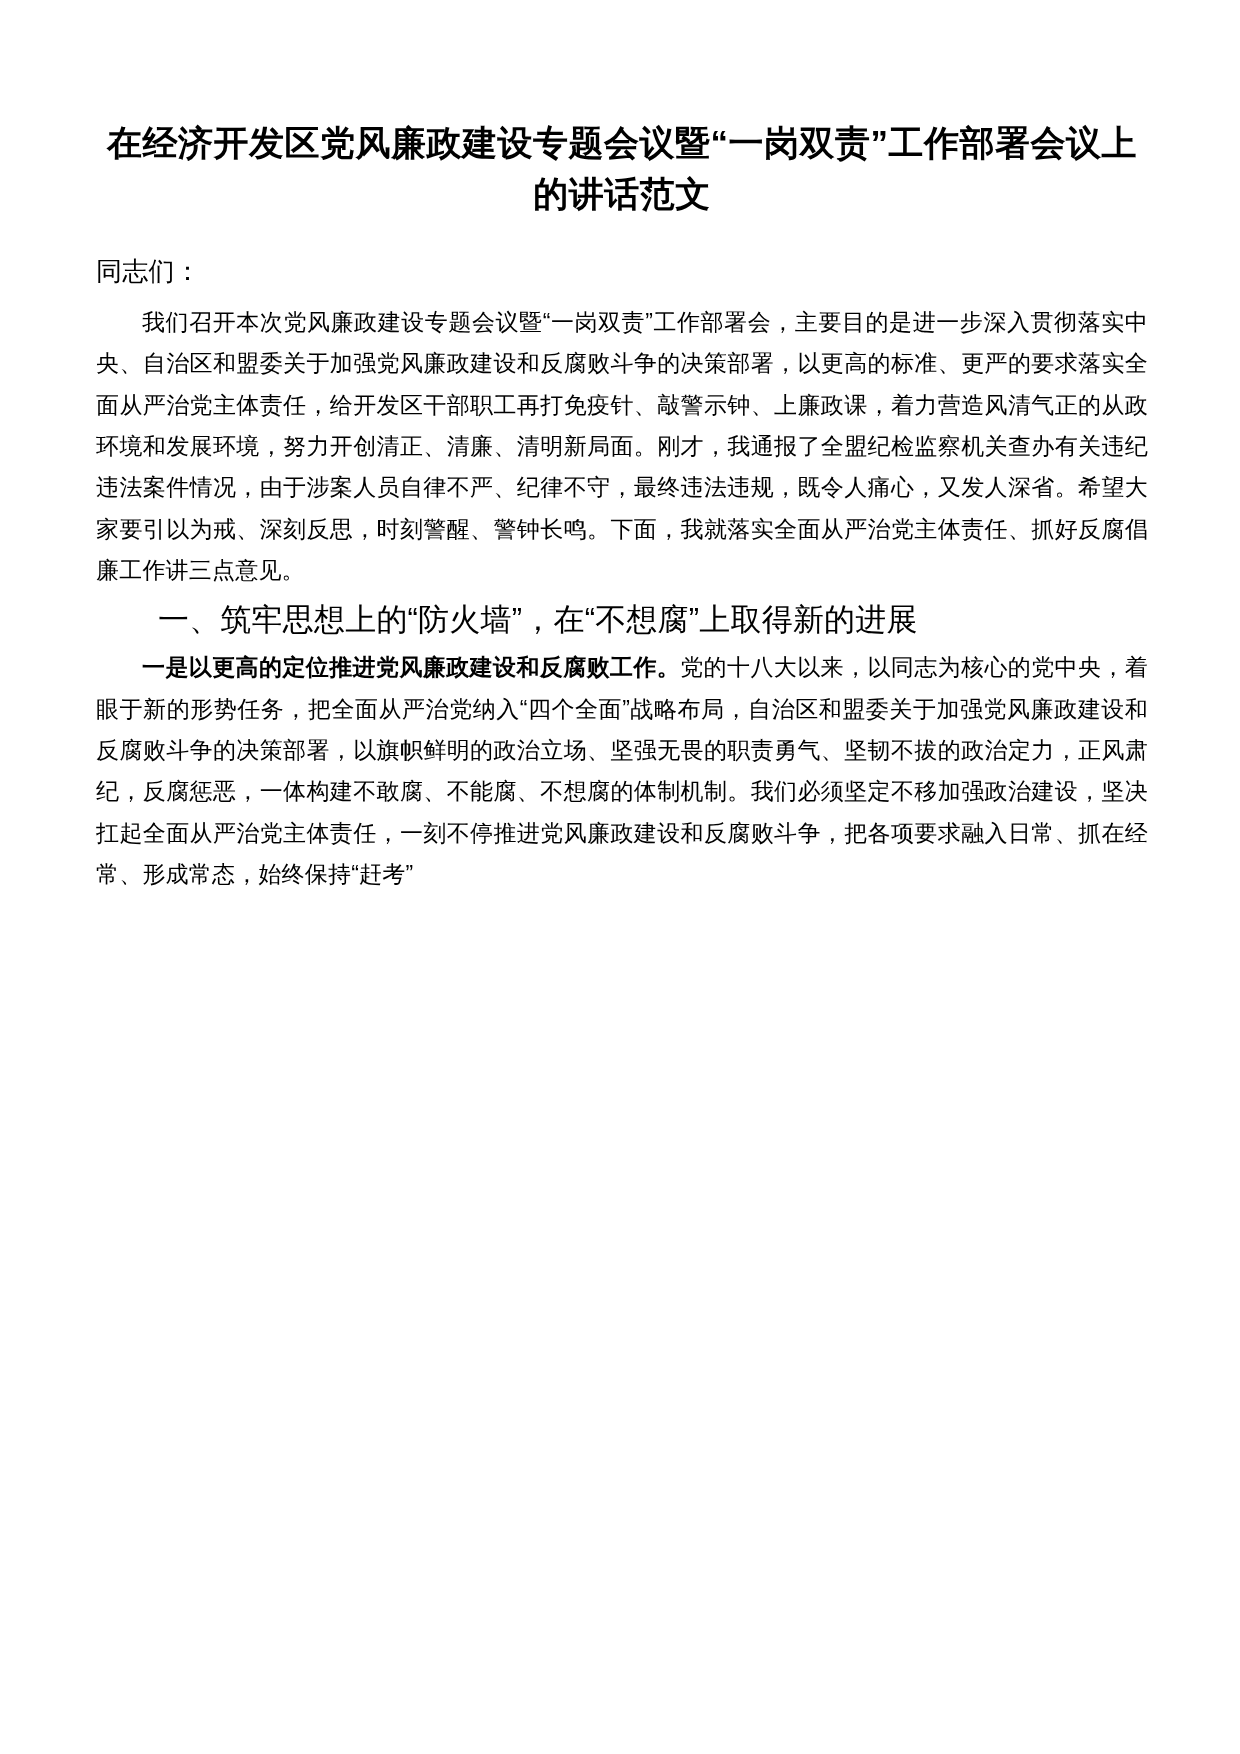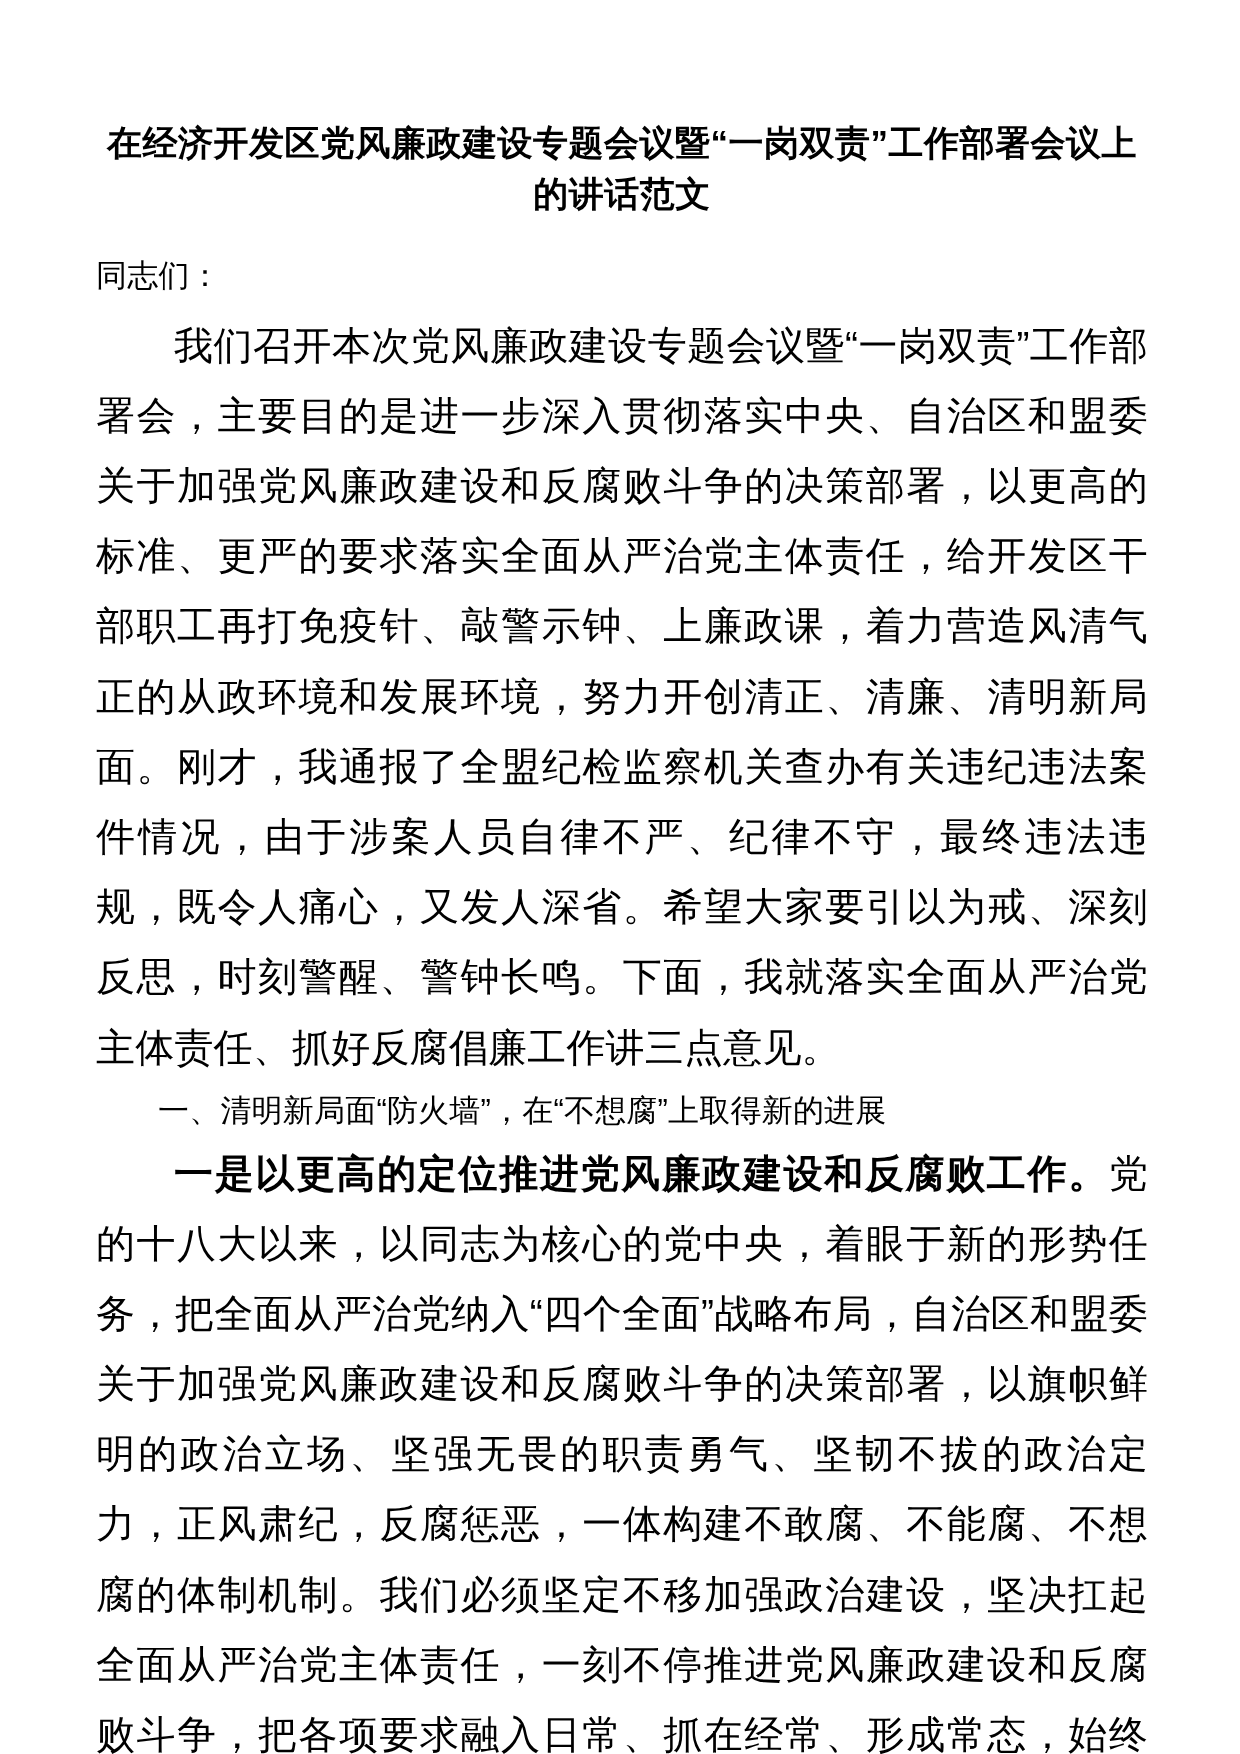--- a/index.html
+++ b/index.html
@@ -25,29 +25,29 @@
   .doc-title {
     font-size: 35px;
     font-weight: bold;
     line-height: 1.45;
     text-align: center;
     letter-spacing: 0.5px;
     margin: 0 0 28px 0;
     word-break: break-all;
   }
   .salutation {
-    font-size: 31px;
+    font-size: 26px;
     line-height: 1.78;
     margin: 0 0 8px 0;
     text-align: justify;
     text-justify: inter-ideograph;
     letter-spacing: 0.2px;
   }
   .para {
-    font-size: 39px;
+    font-size: 23px;
     line-height: 1.80;
     margin: 0;
     text-indent: 2em;
     text-align: justify;
     text-justify: inter-ideograph;
     letter-spacing: 0.2px;
     word-break: break-all;
   }
   .section-head {
     font-size: 31px;
@@ -67,17 +67,17 @@
 <body>
 
 <div class="page">
 
   <h1 class="doc-title">在经济开发区党风廉政建设专题会议暨“一岗双责”工作部署会议上的讲话范文</h1>
 
   <p class="salutation">同志们：</p>
 
   <p class="para">我们召开本次党风廉政建设专题会议暨“一岗双责”工作部署会，主要目的是进一步深入贯彻落实中央、自治区和盟委关于加强党风廉政建设和反腐败斗争的决策部署，以更高的标准、更严的要求落实全面从严治党主体责任，给开发区干部职工再打免疫针、敲警示钟、上廉政课，着力营造风清气正的从政环境和发展环境，努力开创清正、清廉、清明新局面。刚才，我通报了全盟纪检监察机关查办有关违纪违法案件情况，由于涉案人员自律不严、纪律不守，最终违法违规，既令人痛心，又发人深省。希望大家要引以为戒、深刻反思，时刻警醒、警钟长鸣。下面，我就落实全面从严治党主体责任、抓好反腐倡廉工作讲三点意见。</p>
 
-  <p class="section-head">一、清明新局面“防火墙”，在“不想腐”上取得新的进展</p>
+  <p class="section-head">一、筑牢思想上的“防火墙”，在“不想腐”上取得新的进展</p>
 
   <p class="para"><span class="lead-bold">一是以更高的定位推进党风廉政建设和反腐败工作。</span><span>党的十八大以来，以同志为核心的党中央，着眼于新的形势任务，把全面从严治党纳入“四个全面”战略布局，自治区和盟委关于加强党风廉政建设和反腐败斗争的决策部署，以旗帜鲜明的政治立场、坚强无畏的职责勇气、坚韧不拔的政治定力，正风肃纪，反腐惩恶，一体构建不敢腐、不能腐、不想腐的体制机制。我们必须坚定不移加强政治建设，坚决扛起全面从严治党主体责任，一刻不停推进党风廉政建设和反腐败斗争，把各项要求融入日常、抓在经常、形成常态，始终保持“赶考”</span></p>
 
 </div>
 
 </body></html>

